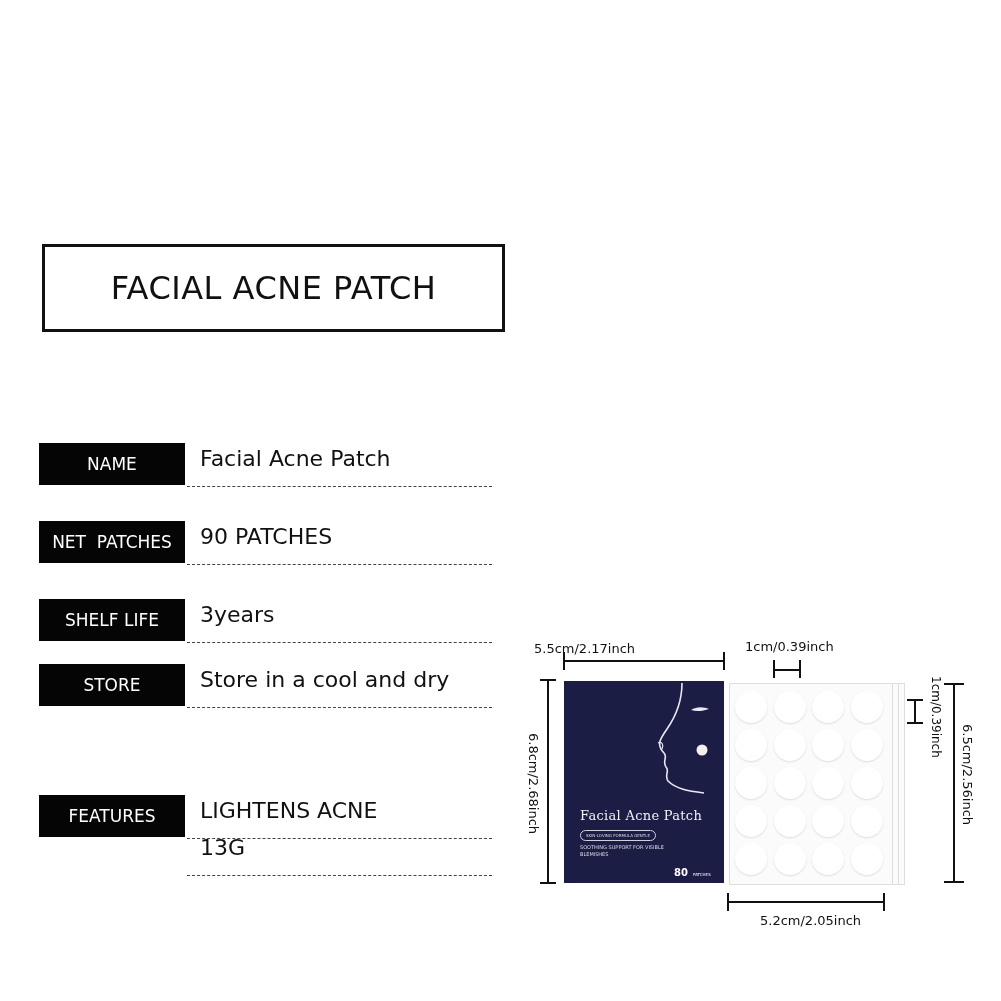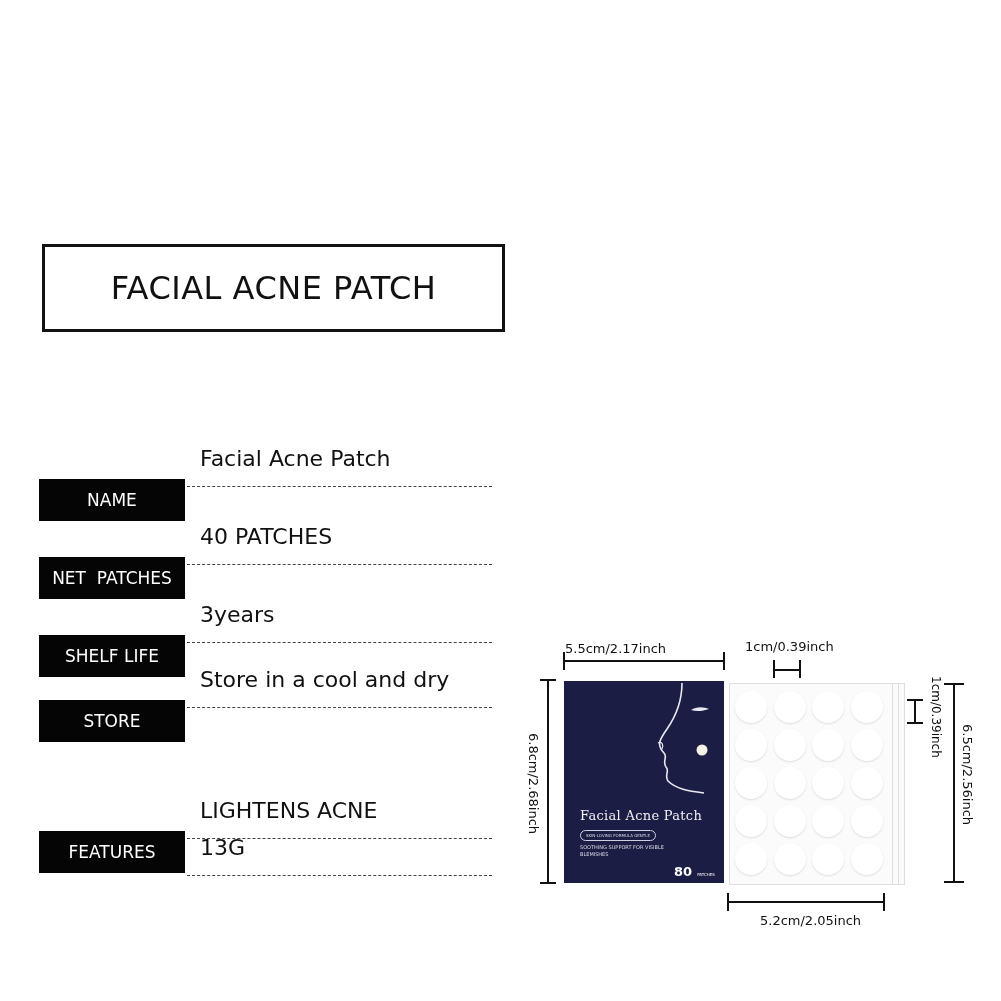--- a/index.html
+++ b/index.html
@@ -7,21 +7,21 @@
          font-family: "DejaVu Sans", sans-serif; color: #111; }
 
   .title-box { position: absolute; left: 42px; top: 244px; width: 463px; height: 88px;
                border: 3px solid #111; box-sizing: border-box; display: flex;
                align-items: center; justify-content: center; }
   .title-box span { font-size: 32px; letter-spacing: 0.5px; color: #111; }
 
   .spec-row { position: absolute; left: 39px; width: 455px; height: 44px; }
   .spec-label { position: absolute; left: 0; top: 0; width: 146px; height: 42px;
                 background: #050505; color: #fff; display: flex; align-items: center;
-                justify-content: center; font-size: 17px; margin-top: 36px; }
+                justify-content: center; font-size: 17px; }
   .spec-value { position: absolute; left: 161px; top: 3px; font-size: 22px; color: #111;
                 white-space: nowrap; }
   .spec-line { position: absolute; left: 148px; right: 2px; top: 43px; height: 0;
                border-top: 1.5px dashed #444; }
 
   
   .dim-text { position: absolute; font-size: 13px; color: #111; white-space: nowrap; }
   .hline { position: absolute; height: 2px; background: #111; }
   .vline { position: absolute; width: 2px; background: #111; }
   .tick-v { position: absolute; width: 2px; background: #111; }
@@ -30,21 +30,21 @@
   .pack-front { position: absolute; left: 564px; top: 681px; width: 160px; height: 202px;
                 background: #1c1d45; }
   .pack-title { position: absolute; left: 16px; top: 127px; font-family: "DejaVu Serif", serif;
                 font-size: 13px; color: #f1f1f6; letter-spacing: 0.3px; white-space: nowrap; }
   .pack-pill { position: absolute; left: 16px; top: 149px; height: 9px; padding: 0 5px;
                border: 1px solid #cfd0e0; border-radius: 6px; font-size: 4px; color: #dcdde8;
                line-height: 9px; white-space: nowrap; }
   .pack-desc { position: absolute; left: 16px; top: 163px; font-size: 5px; line-height: 7px;
                color: #dcdde8; width: 90px; }
   .pack-count { position: absolute; left: 110px; top: 180px; color: #fff; white-space: nowrap; }
-  .pack-count b { font-size: 13px; }
+  .pack-count b { font-size: 10px; }
   .pack-count small { font-size: 4px; }
 
   .sheet { position: absolute; background: #fbfbfb; border: 1px solid #dedede; }
   .patch-grid { position: absolute; left: 729px; top: 683px; width: 160px; height: 200px;
                 display: grid; grid-template-columns: repeat(4, 1fr); grid-template-rows: repeat(5, 1fr);
                 padding: 6px 4px; box-sizing: border-box; gap: 2px; }
   .patch { border-radius: 50%; background: #ffffff; box-shadow: 0 1px 2px rgba(0,0,0,0.12);
            width: 32px; height: 32px; margin: auto; }
 
   .rot { transform-origin: left top; transform: rotate(90deg); }
@@ -56,21 +56,21 @@
   <span>FACIAL ACNE PATCH</span>
 </div>
 
 <div class="spec-row" style="top:443px">
   <div class="spec-label">NAME</div>
   <div class="spec-value">Facial Acne Patch</div>
   <div class="spec-line"></div>
 </div>
 <div class="spec-row" style="top:521px">
   <div class="spec-label" style="white-space:pre">NET  PATCHES</div>
-  <div class="spec-value">40 PATCHES</div>
+  <div class="spec-value">90 PATCHES</div>
   <div class="spec-line"></div>
 </div>
 <div class="spec-row" style="top:599px">
   <div class="spec-label">SHELF LIFE</div>
   <div class="spec-value">3years</div>
   <div class="spec-line"></div>
 </div>
 <div class="spec-row" style="top:664px">
   <div class="spec-label">STORE</div>
   <div class="spec-value">Store in a cool and dry</div>
@@ -81,21 +81,21 @@
   <div class="spec-value">LIGHTENS ACNE</div>
   <div class="spec-line"></div>
 </div>
 <div class="spec-row" style="top:832px">
   <div class="spec-value">13G</div>
   <div class="spec-line"></div>
 </div>
 
 <div>
 
-  <div class="dim-text" style="left:565px;top:641px">5.5cm/2.17inch</div>
+  <div class="dim-text" style="left:534px;top:641px">5.5cm/2.17inch</div>
   <div class="hline" style="left:563px;top:660px;width:162px"></div>
   <div class="tick-v" style="left:563px;top:652px;height:18px"></div>
   <div class="tick-v" style="left:723px;top:652px;height:18px"></div>
 
   <div class="vline" style="left:547px;top:679px;height:205px"></div>
   <div class="tick-h" style="left:540px;top:679px;width:16px"></div>
   <div class="tick-h" style="left:540px;top:882px;width:16px"></div>
   <div class="dim-text rot" style="left:541px;top:733px">6.8cm/2.68inch</div>
 
   <div class="dim-text" style="left:745px;top:639px">1cm/0.39inch</div>

